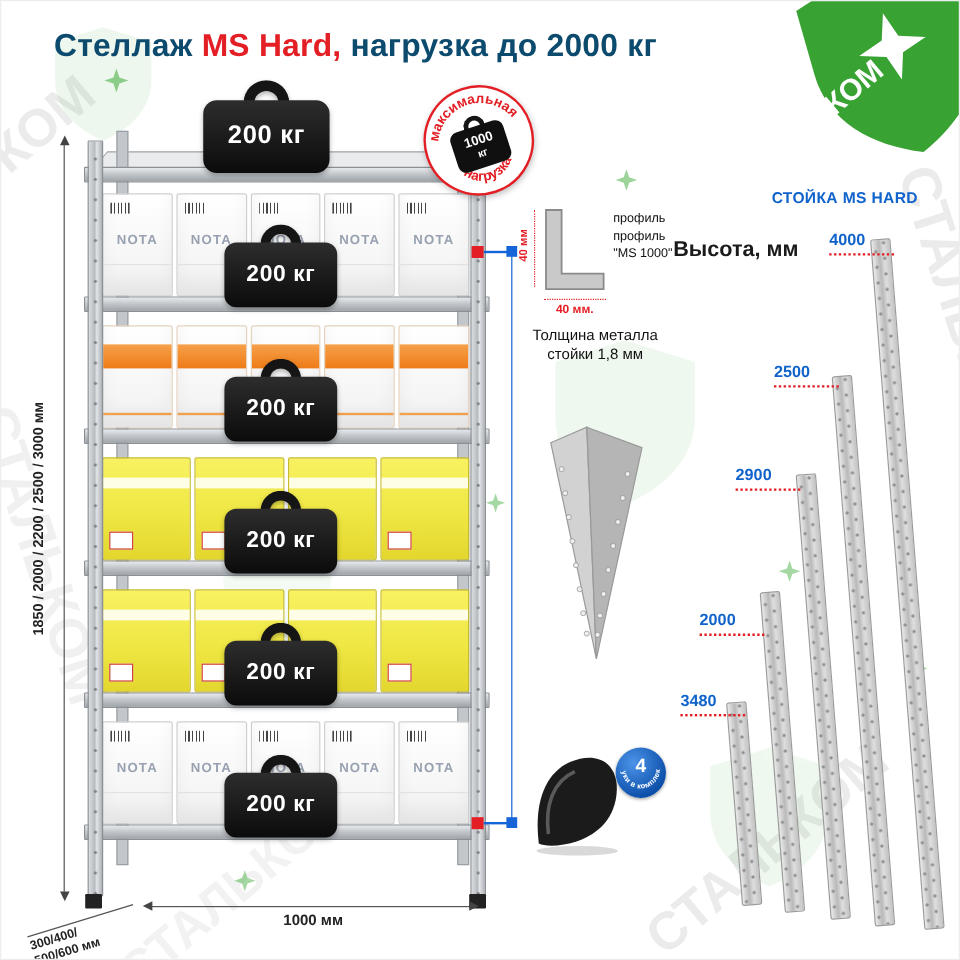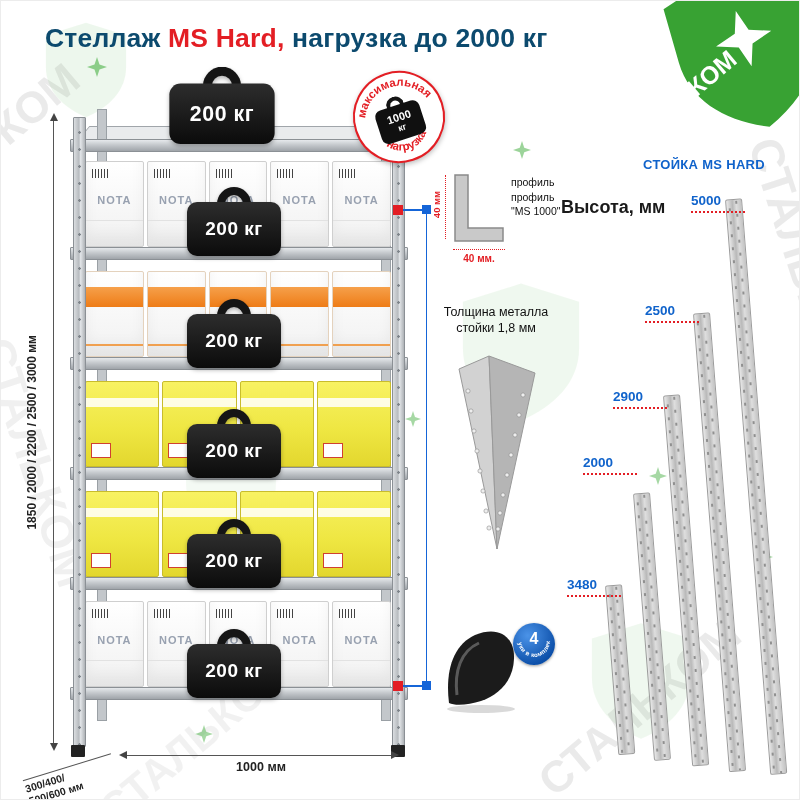--- a/index.html
+++ b/index.html
@@ -95,21 +95,21 @@
   .depth .depth-line{width:92px;border-top:1.5px solid #555;margin-bottom:2px;position:relative;}
   .depth .txt{font-size:10.5px;font-weight:bold;color:#222;line-height:1.2;}
 
   
   .pd-vline{border-left:1.5px dotted #e31e24;}
   .pd-hline{border-top:1.5px dotted #e31e24;}
   .pd-v{position:absolute;left:-16px;top:38px;transform:rotate(-90deg);color:#e31e24;font-size:9.5px;
        font-weight:bold;white-space:nowrap;}
   .pd-h{position:absolute;color:#e31e24;font-size:10px;font-weight:bold;text-align:center;}
   .p-caption{position:absolute;font-size:10.5px;color:#111;line-height:1.4;}
-  .mid-text{position:absolute;text-align:center;font-size:12.5px;color:#111;line-height:1.3;z-index:3;margin-top:33px;}
+  .mid-text{position:absolute;text-align:center;font-size:12.5px;color:#111;line-height:1.3;z-index:3;}
   .kit-badge{position:absolute;left:512px;top:622px;width:42px;height:42px;border-radius:50%;z-index:5;
        background:radial-gradient(circle at 35% 30%,#4b93e8,#0b4ea8 75%);box-shadow:0 1px 3px rgba(0,0,0,.4);}
   .kit-num{position:absolute;left:0;top:7px;width:100%;text-align:center;color:#fff;font-size:16px;font-weight:bold;}
   .kitsvg{position:absolute;inset:0;width:42px;height:42px;}
   .kitsvg text{fill:#fff;font-size:6.2px;font-weight:bold;font-family:"Liberation Sans",sans-serif;letter-spacing:.4px;}
 
   
   .rp-header{position:absolute;left:537px;top:76px;width:240px;text-align:center;color:#e31e24;
        font-weight:bold;font-size:15.5px;line-height:1.3;z-index:3;}
   .rp-sub{position:absolute;left:613px;top:156px;width:180px;text-align:center;color:#1063cb;
@@ -420,32 +420,32 @@
         </defs>
       <text><textPath href="#kitArc" startOffset="50%" text-anchor="middle">штуки в комплекте</textPath></text>
     </svg>
   </div>
 
 
   <div class="rp-sub">СТОЙКА MS HARD</div>
   <div class="rp-height">Высота, мм</div>
 
   <div class="post-label" style="left:690px;top:190px;">
-    <span>5000</span>
+    <span>4000</span>
     <div class="dotline"></div>
   </div>
   <div class="post-label" style="left:644px;top:300px;">
     <span>2500</span>
     <div class="dotline"></div>
   </div>
   <div class="post-label" style="left:612px;top:386px;">
     <span>2900</span>
     <div class="dotline"></div>
   </div>
-  <div class="post-label" style="left:582px;top:452px;">
+  <div class="post-label" style="left:582px;top:507px;">
     <span>2000</span>
     <div class="dotline"></div>
   </div>
   <div class="post-label" style="left:566px;top:574px;">
     <span>3480</span>
     <div class="dotline"></div>
   </div>
 
   <div class="rpost" style="left:724px;top:198px;height:575px;"></div>
   <div class="rpost" style="left:692px;top:312px;height:458px;"></div>

